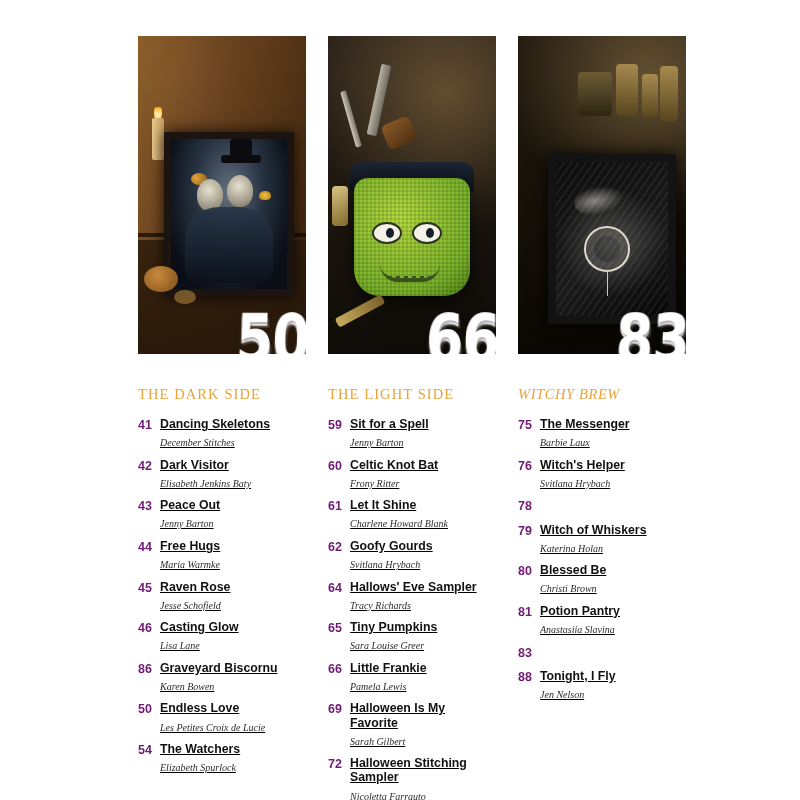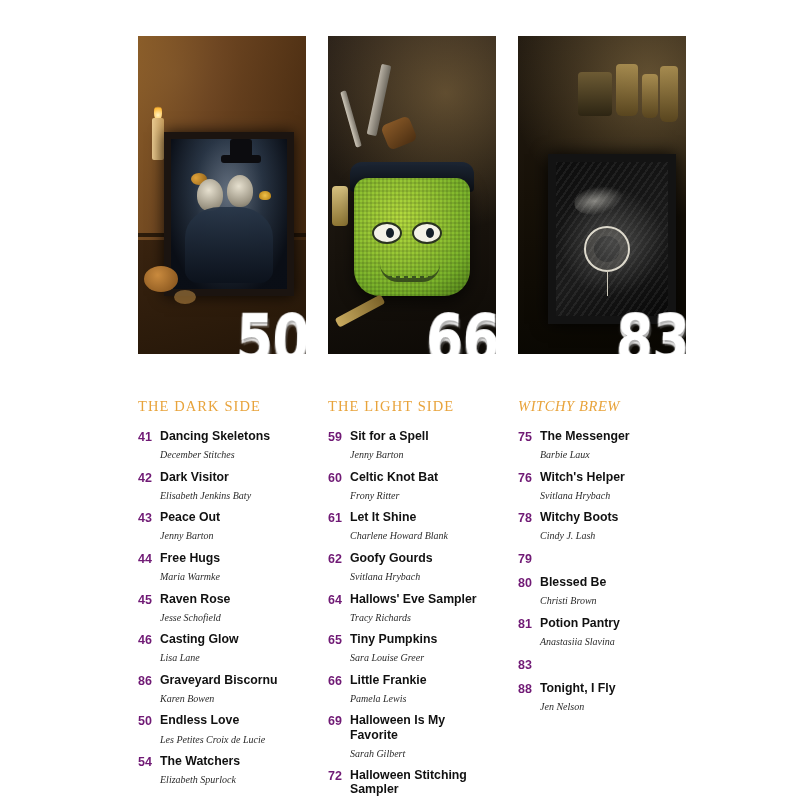--- a/index.html
+++ b/index.html
@@ -311,21 +311,21 @@
     transform-origin: bottom right;
     padding-right: 2px;
   }
   .pagenum span {
     display: inline-block;
     filter: drop-shadow(0 3px 0 rgba(255,255,255,0.9));
   }
 
   
   .sectionhead {
-    margin-top: 44px;
+    margin-top: 32px;
     color: #e8a33b;
     font-size: 14.5px;
     letter-spacing: 1.1px;
     font-family: "Liberation Serif", serif;
     text-transform: uppercase;
     padding-bottom: 4px;
   }
   .col3 .sectionhead { letter-spacing: .6px; font-style: italic; }
 
   ul.toc {
@@ -341,20 +341,21 @@
   .pg {
     flex: 0 0 22px;
     font-size: 12.5px;
     font-weight: bold;
     color: #701a75;
     font-family: "Liberation Sans", sans-serif;
     padding-top: 1px;
   }
   .entry {
     flex: 1 1 auto;
+    text-decoration: underline;
   }
   .title {
     font-size: 12.3px;
     font-weight: bold;
     color: #111111;
     font-family: "Liberation Sans", sans-serif;
   }
   .author {
     font-size: 10px;
     font-style: italic;
@@ -574,27 +575,27 @@
         </li>
         <li>
           <div class="pg">76</div>
           <div class="entry">
             <div class="title">Witch's Helper</div>
             <div class="author">Svitlana Hrybach</div>
           </div>
         </li>
         <li>
           <div class="pg">78</div>
-          <div class="entry">
-            <div class="title">Witchy Boots</div>
-            <div class="author">Cindy J. Lash</div>
-          </div>
         </li>
         <li>
           <div class="pg">79</div>
+          <div class="entry">
+            <div class="title">Witch of Whiskers</div>
+            <div class="author">Katerina Holan</div>
+          </div>
         </li>
         <li>
           <div class="pg">80</div>
           <div class="entry">
             <div class="title">Blessed Be</div>
             <div class="author">Christi Brown</div>
           </div>
         </li>
         <li>
           <div class="pg">81</div>

